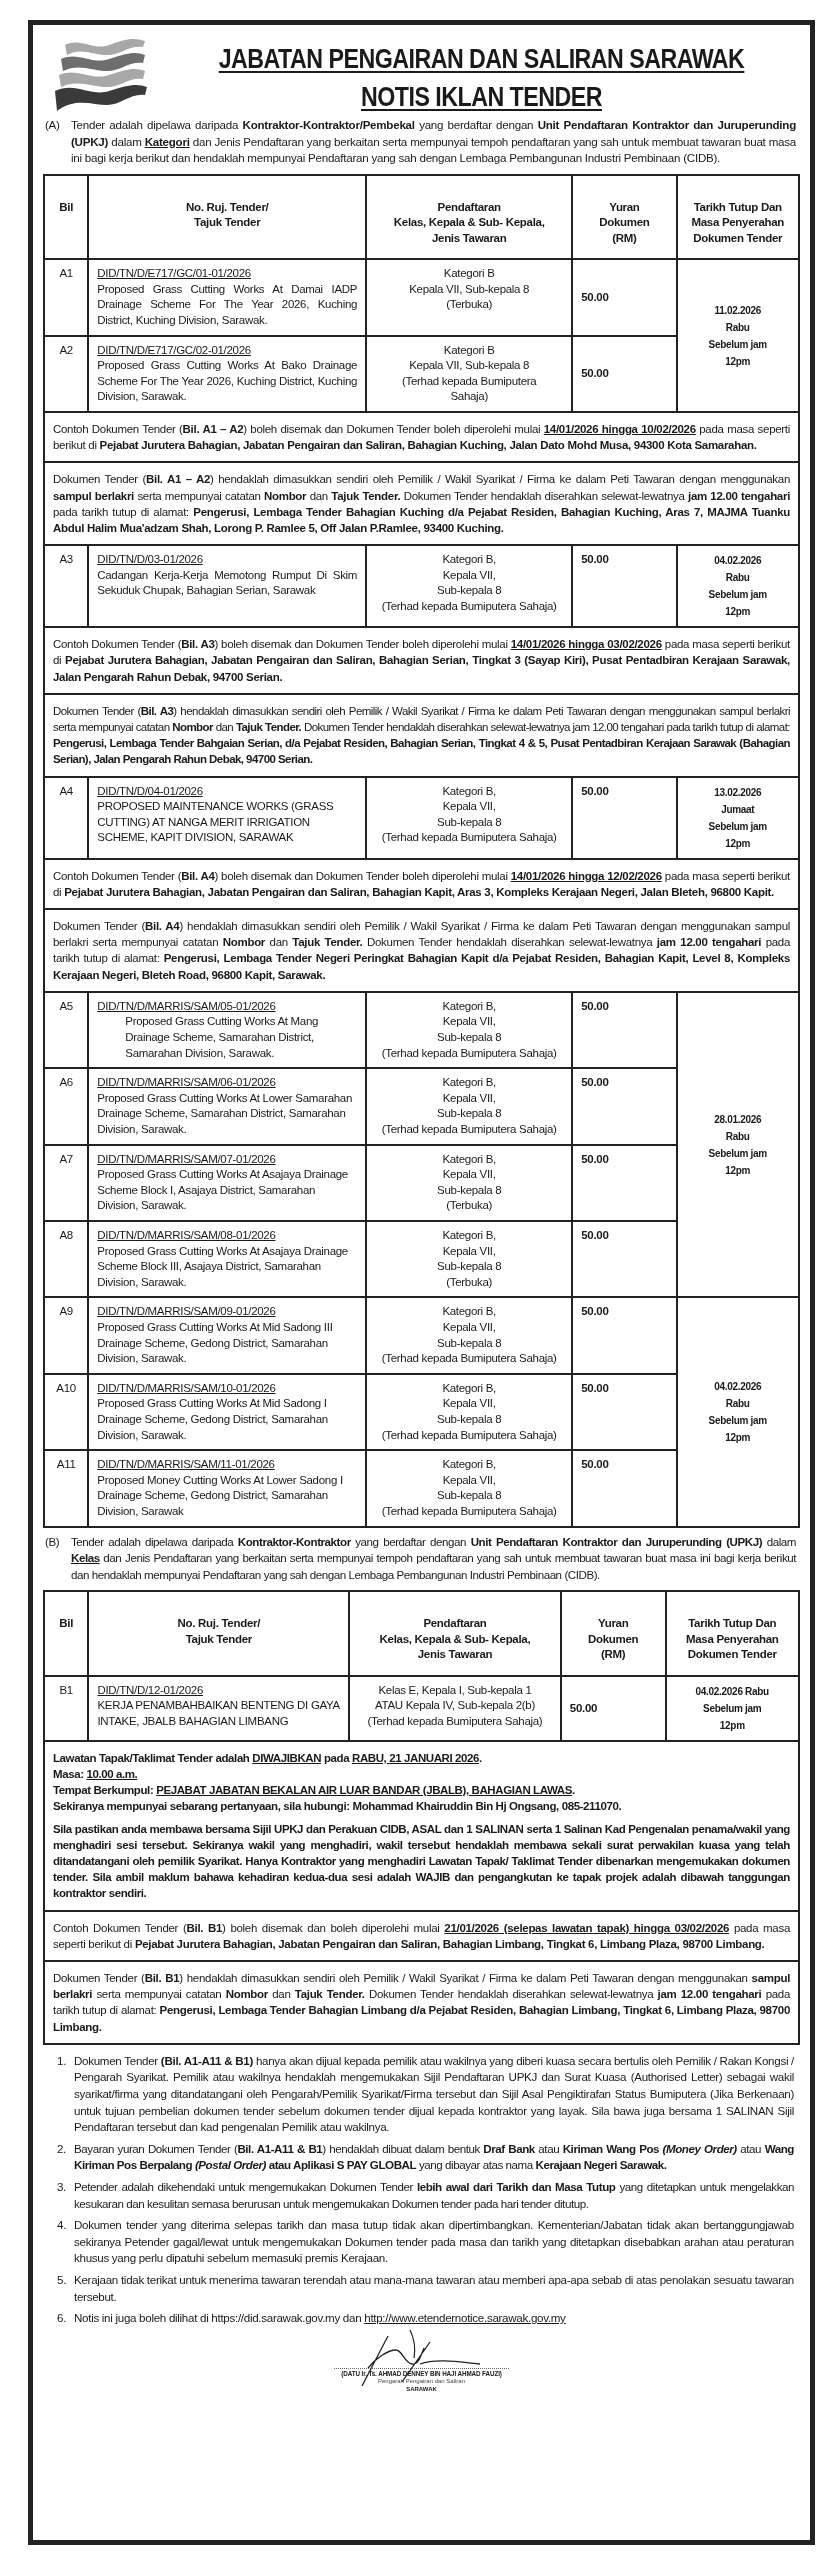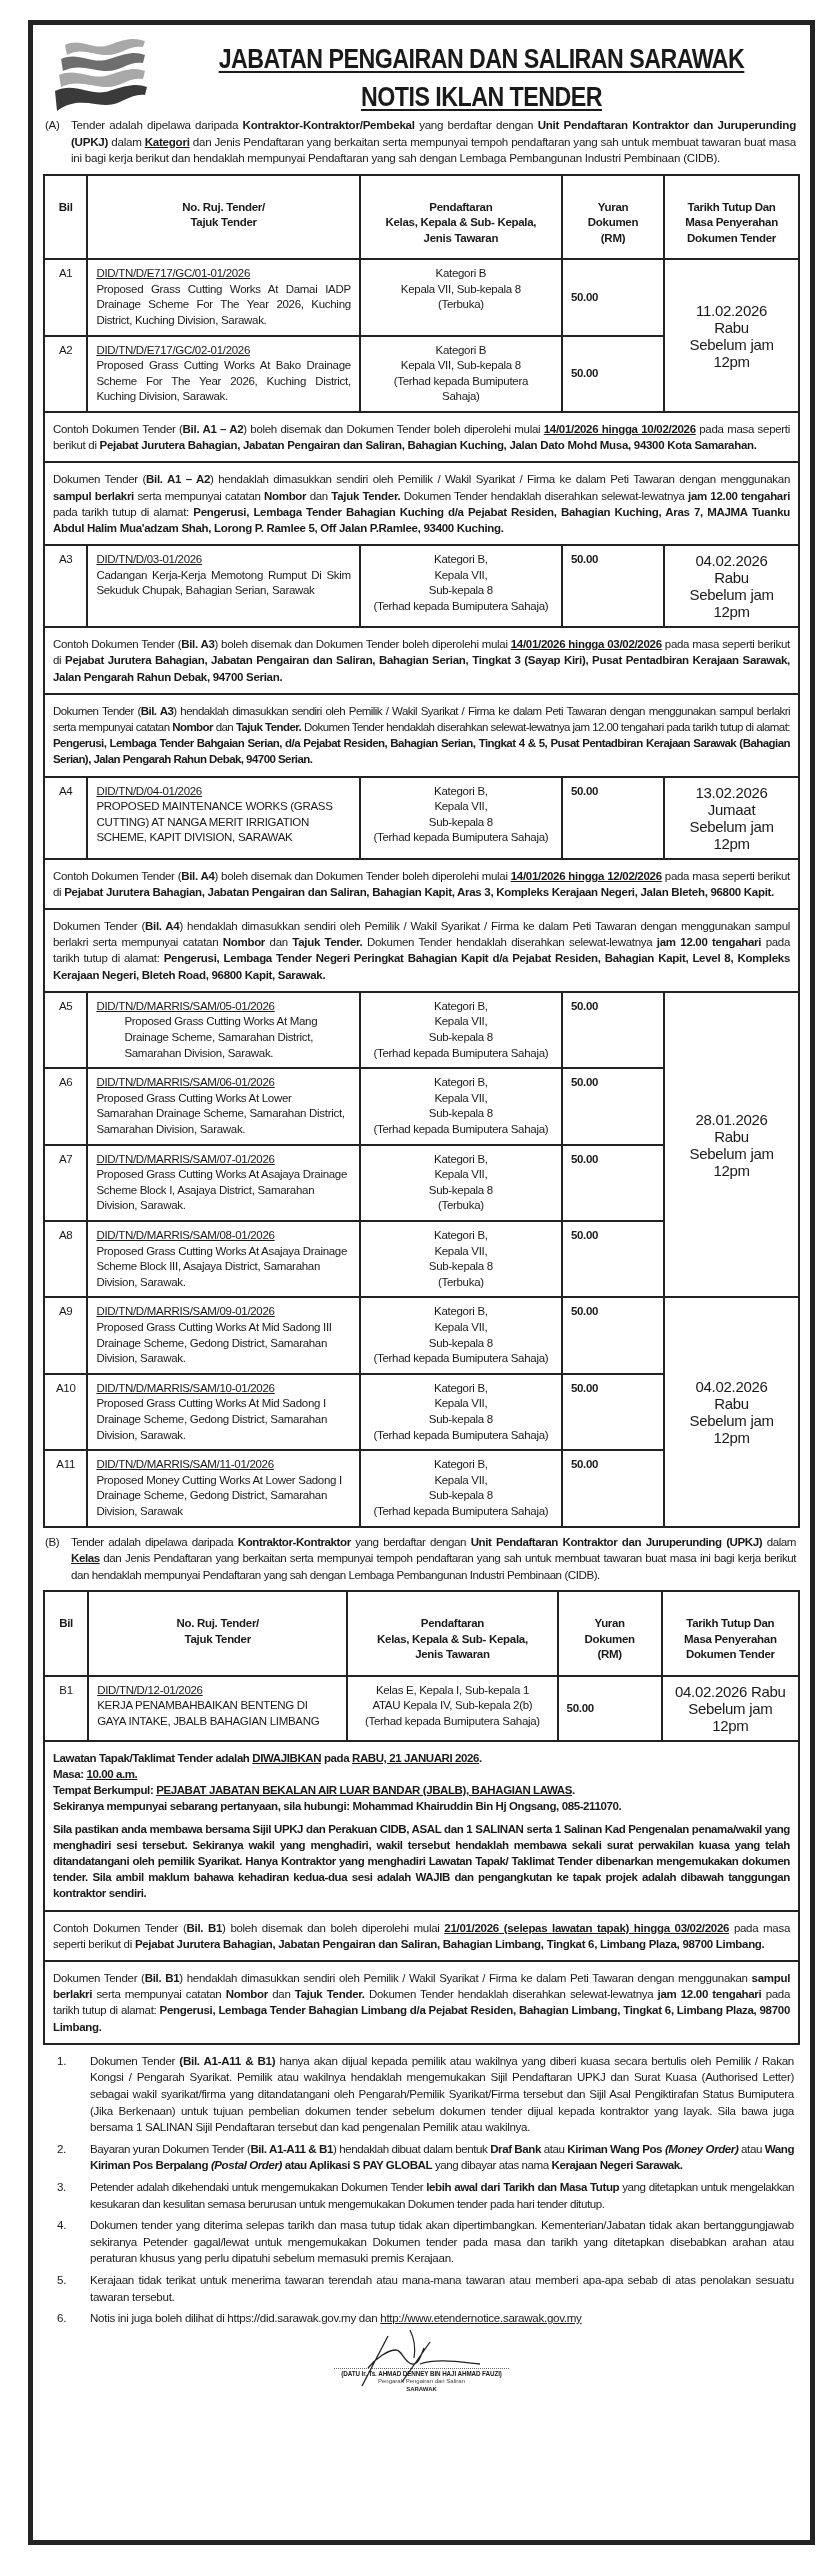--- a/index.html
+++ b/index.html
@@ -95,21 +95,21 @@
     font-weight: bold;
     text-align: center;
     vertical-align: top;
     padding-top: 24px;
     padding-bottom: 12px;
   }
   .c-bil { width: 29px; text-align: center; padding-left: 2px !important; padding-right: 2px !important; }
   .c-ref { width: 182px; }
   .c-reg { width: 135px; text-align: center; }
   .c-fee { width: 51px; font-weight: bold; }
-  .c-close { width: 77px; text-align: center; font-weight: normal; vertical-align: middle !important; font-size: 15px; line-height: 17px; }
+  .c-close { width: 77px; text-align: center; font-weight: bold; vertical-align: middle !important; font-size: 10px; line-height: 17px; }
   .refno { text-decoration: underline; display: block; }
   .title-just { text-align: justify; display: block; }
   .fee-mid { vertical-align: middle !important; }
   .note-cell {
     text-align: justify;
     padding: 8px 8px 8px 8px !important;
     line-height: 16.2px;
   }
   .note-cell p + p { margin-top: 6px; }
   .tbl2 .c-ref { width: 170px; }
@@ -123,21 +123,21 @@
     font-size: 11.6px;
     line-height: 16.6px;
     letter-spacing: -0.3px;
   }
   ol.notes li {
     display: flex;
     margin-bottom: 5px;
     text-align: justify;
   }
   ol.notes .num { width: 31px; flex: none; padding-left: 14px; }
-  ol.notes .body { flex: 1; padding-right: 6px; margin-left: 16px; }
+  ol.notes .body { flex: 1; padding-right: 6px; }
 
   .signature {
     position: relative;
     width: 175px;
     height: 64px;
     margin: 4px auto 0 auto;
     text-align: center;
   }
   .sig-svg { position: absolute; left: 6px; top: -4px; width: 160px; height: 60px; }
   .sig-name { position: absolute; left: 0; right: 0; top: 36px; font-size: 6.3px; font-weight: bold; letter-spacing: -0.1px; border-top: 1px dotted #666; padding-top: 1px; }

